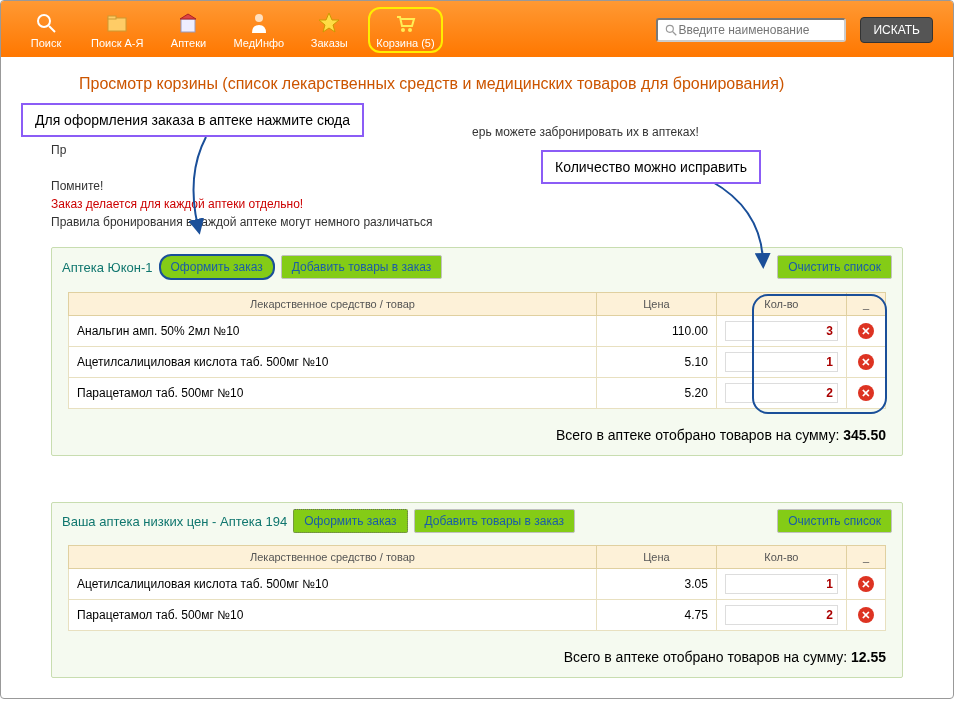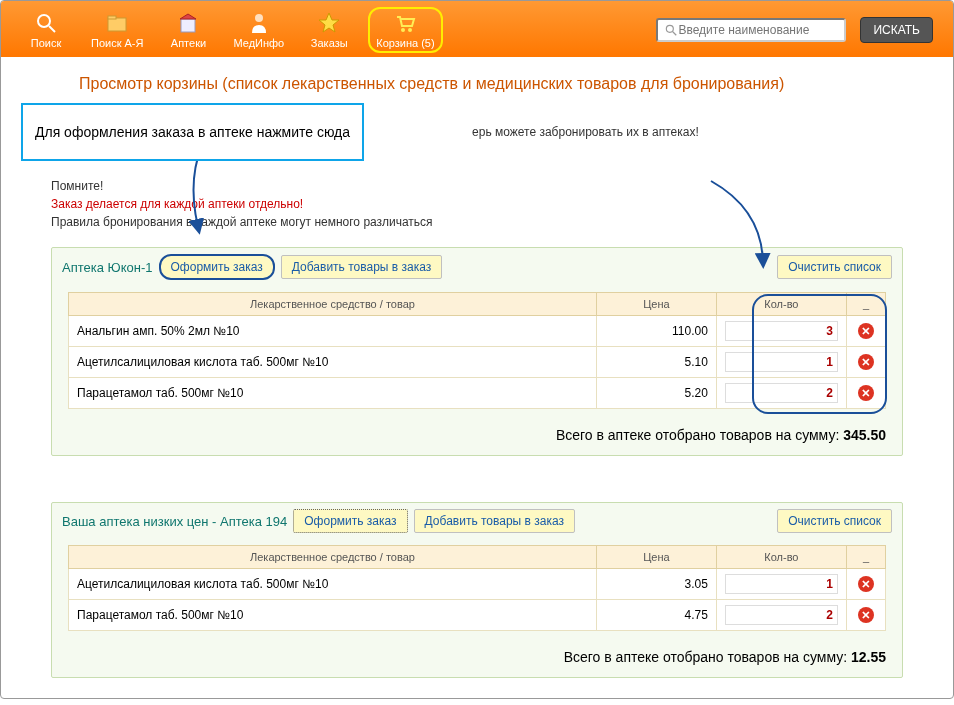--- a/index.html
+++ b/index.html
@@ -16,28 +16,28 @@
 .search-box input { border: none; outline: none; flex: 1; font-size: 12px; color: #888; }
 .btn-search { background: #555; color: #fff; border: 1px solid #333; padding: 5px 12px; font-size: 12px; cursor: pointer; border-radius: 4px; }
 
 
 .content { padding: 18px 50px 20px; }
 .page-title { color: #cc5500; font-size: 16px; margin-bottom: 12px; font-weight: normal; margin-left: 28px; }
 .intro { font-size: 12px; color: #333; line-height: 1.5; margin-bottom: 10px; position: relative; }
 .red-text { color: #cc0000; }
 
 
-.callout { position: absolute; background: #fff; border: 2px solid #0ea5e9; padding: 19px 12px; font-size: 14px; color: #000; z-index: 10; }
+.callout { position: absolute; background: #fff; border: 2px solid #8b5cf6; padding: 7px 12px; font-size: 14px; color: #000; z-index: 10; }
 .arrow-svg { position: absolute; z-index: 9; }
 
 
 .pharmacy-block { border: 1px solid #c8ddb0; background: #f5faf0; margin-top: 16px; padding: 0; border-radius: 2px; }
 .pharmacy-header { display: flex; align-items: center; padding: 6px 10px; gap: 6px; }
 .pharmacy-name { color: #0f766e; font-size: 13px; }
-.btn-outline { background: #fef9c3; border: 1px solid #c0c0c0; padding: 4px 10px; font-size: 12px; color: #1a5ca8; cursor: pointer; border-radius: 2px; }
+.btn-outline { background: #84cc16; border: 1px solid #c0c0c0; padding: 4px 10px; font-size: 12px; color: #1a5ca8; cursor: pointer; border-radius: 2px; }
 .btn-outline.highlighted-blue { border: 2px solid #1a4f99; border-radius: 12px; }
 .btn-outline.dotted { border: 1px dotted #666; }
 .pharmacy-header-spacer { flex: 1; }
 
 
 .prod-table { width: calc(100% - 32px); margin: 6px 16px; border-collapse: collapse; background: #fff; }
 .prod-table th { background: #fdf1d8; border: 1px solid #e0d0a0; padding: 5px 16px; font-size: 11px; font-weight: normal; color: #555; text-align: center; }
 .prod-table td { border: 1px solid #e8e0c0; padding: 5px 8px; font-size: 12px; }
 .col-name { text-align: left; }
 .col-price { text-align: right; width: 120px; }
@@ -139,20 +139,21 @@
     <div class="callout" style="left:20px; top:46px;">Для оформления заказа в аптеке нажмите сюда</div>
     <svg class="arrow-svg" style="left:175px; top:78px;" width="40" height="100">
       <defs>
           <marker id="ah1" markerWidth="8" markerHeight="8" refX="4" refY="4" orient="auto">
             <polygon points="0,0 8,4 0,8" fill="#1a4f99"></polygon>
           </marker>
         </defs>
       <path d="M30 2 Q10 40 22 92" stroke="#1a4f99" stroke-width="2" fill="none" marker-end="url(#ah1)"></path>
     </svg>
 
+    <div class="callout" style="left:540px; top:93px;">Количество можно исправить</div>
     <svg class="arrow-svg" style="left:700px; top:122px;" width="80" height="90">
       <defs>
           <marker id="ah2" markerWidth="8" markerHeight="8" refX="4" refY="4" orient="auto">
             <polygon points="0,0 8,4 0,8" fill="#1a4f99"></polygon>
           </marker>
         </defs>
       <path d="M10 2 Q60 30 62 82" stroke="#1a4f99" stroke-width="2" fill="none" marker-end="url(#ah2)"></path>
     </svg>
 
     <div class="pharmacy-block" style="position:relative;">

